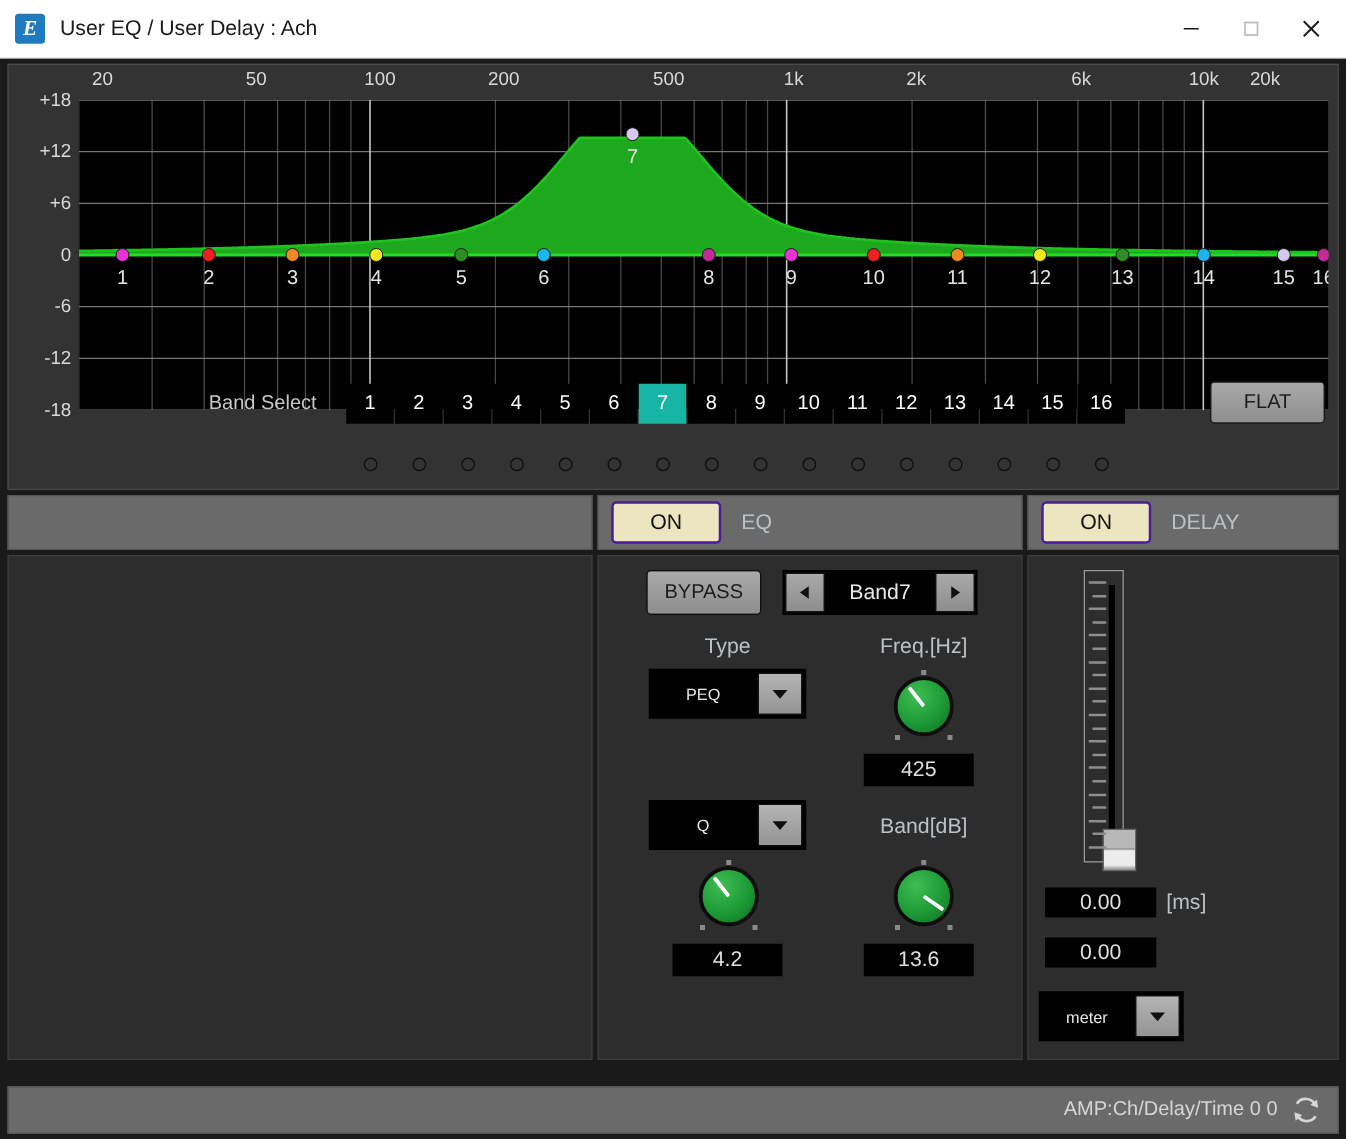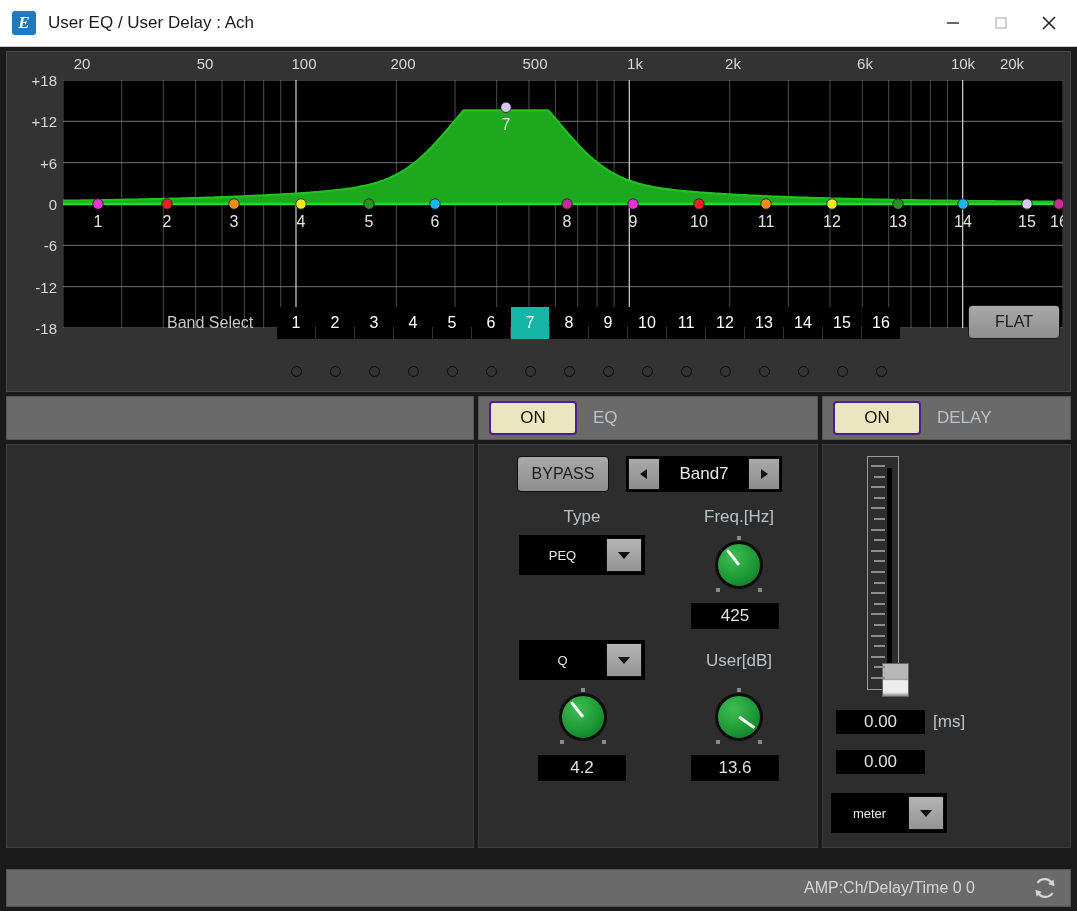--- a/index.html
+++ b/index.html
@@ -250,21 +250,21 @@
     position: absolute; left: 8px; top: 348px;
     width: 116px; height: 40px; background: #000000;
     display: flex; align-items: center;
   }
 
   
   #statusbar {
     position: absolute; left: 6px; bottom: 4px;
     width: 1065px; height: 38px;
     background: #6a6a6a; border: 1px solid #555;
-    display: flex; align-items: center; justify-content: flex-end; gap: 47px;
+    display: flex; align-items: center; justify-content: flex-end;
   }
   #status-text { font-size: 16px; color: #d6d6d6; margin-right: 10px; }
   #sync-icon { margin-right: 12px; }
 </style>
 </head>
 <body>
 
 <div id="titlebar">
   <div id="app-logo">E</div>
   <div id="title-text">User EQ / User Delay : Ach</div>
@@ -527,21 +527,21 @@
       <div class="knob-wrap" style="left:74px; top:248px;">
         <div class="knob">
           <div class="knob-needle" id="q-needle" style="transform: translate(-50%, -100%) rotate(-38deg);"></div>
           <div class="knob-tick t-top"></div>
           <div class="knob-tick t-bl"></div>
           <div class="knob-tick t-br"></div>
         </div>
       </div>
       <div class="val-box" style="left:59px; top:310px; width:88px;">4.2</div>
 
-      <div class="ctl-title" style="left:260px; top:206px;">User[dB]</div>
+      <div class="ctl-title" style="left:260px; top:206px;">Band[dB]</div>
       <div class="knob-wrap" style="left:230px; top:248px;">
         <div class="knob">
           <div class="knob-needle" id="gain-needle" style="transform: translate(-50%, -100%) rotate(125deg);"></div>
           <div class="knob-tick t-top"></div>
           <div class="knob-tick t-bl"></div>
           <div class="knob-tick t-br"></div>
         </div>
       </div>
       <div class="val-box" style="left:212px; top:310px; width:88px;">13.6</div>
     </div>

